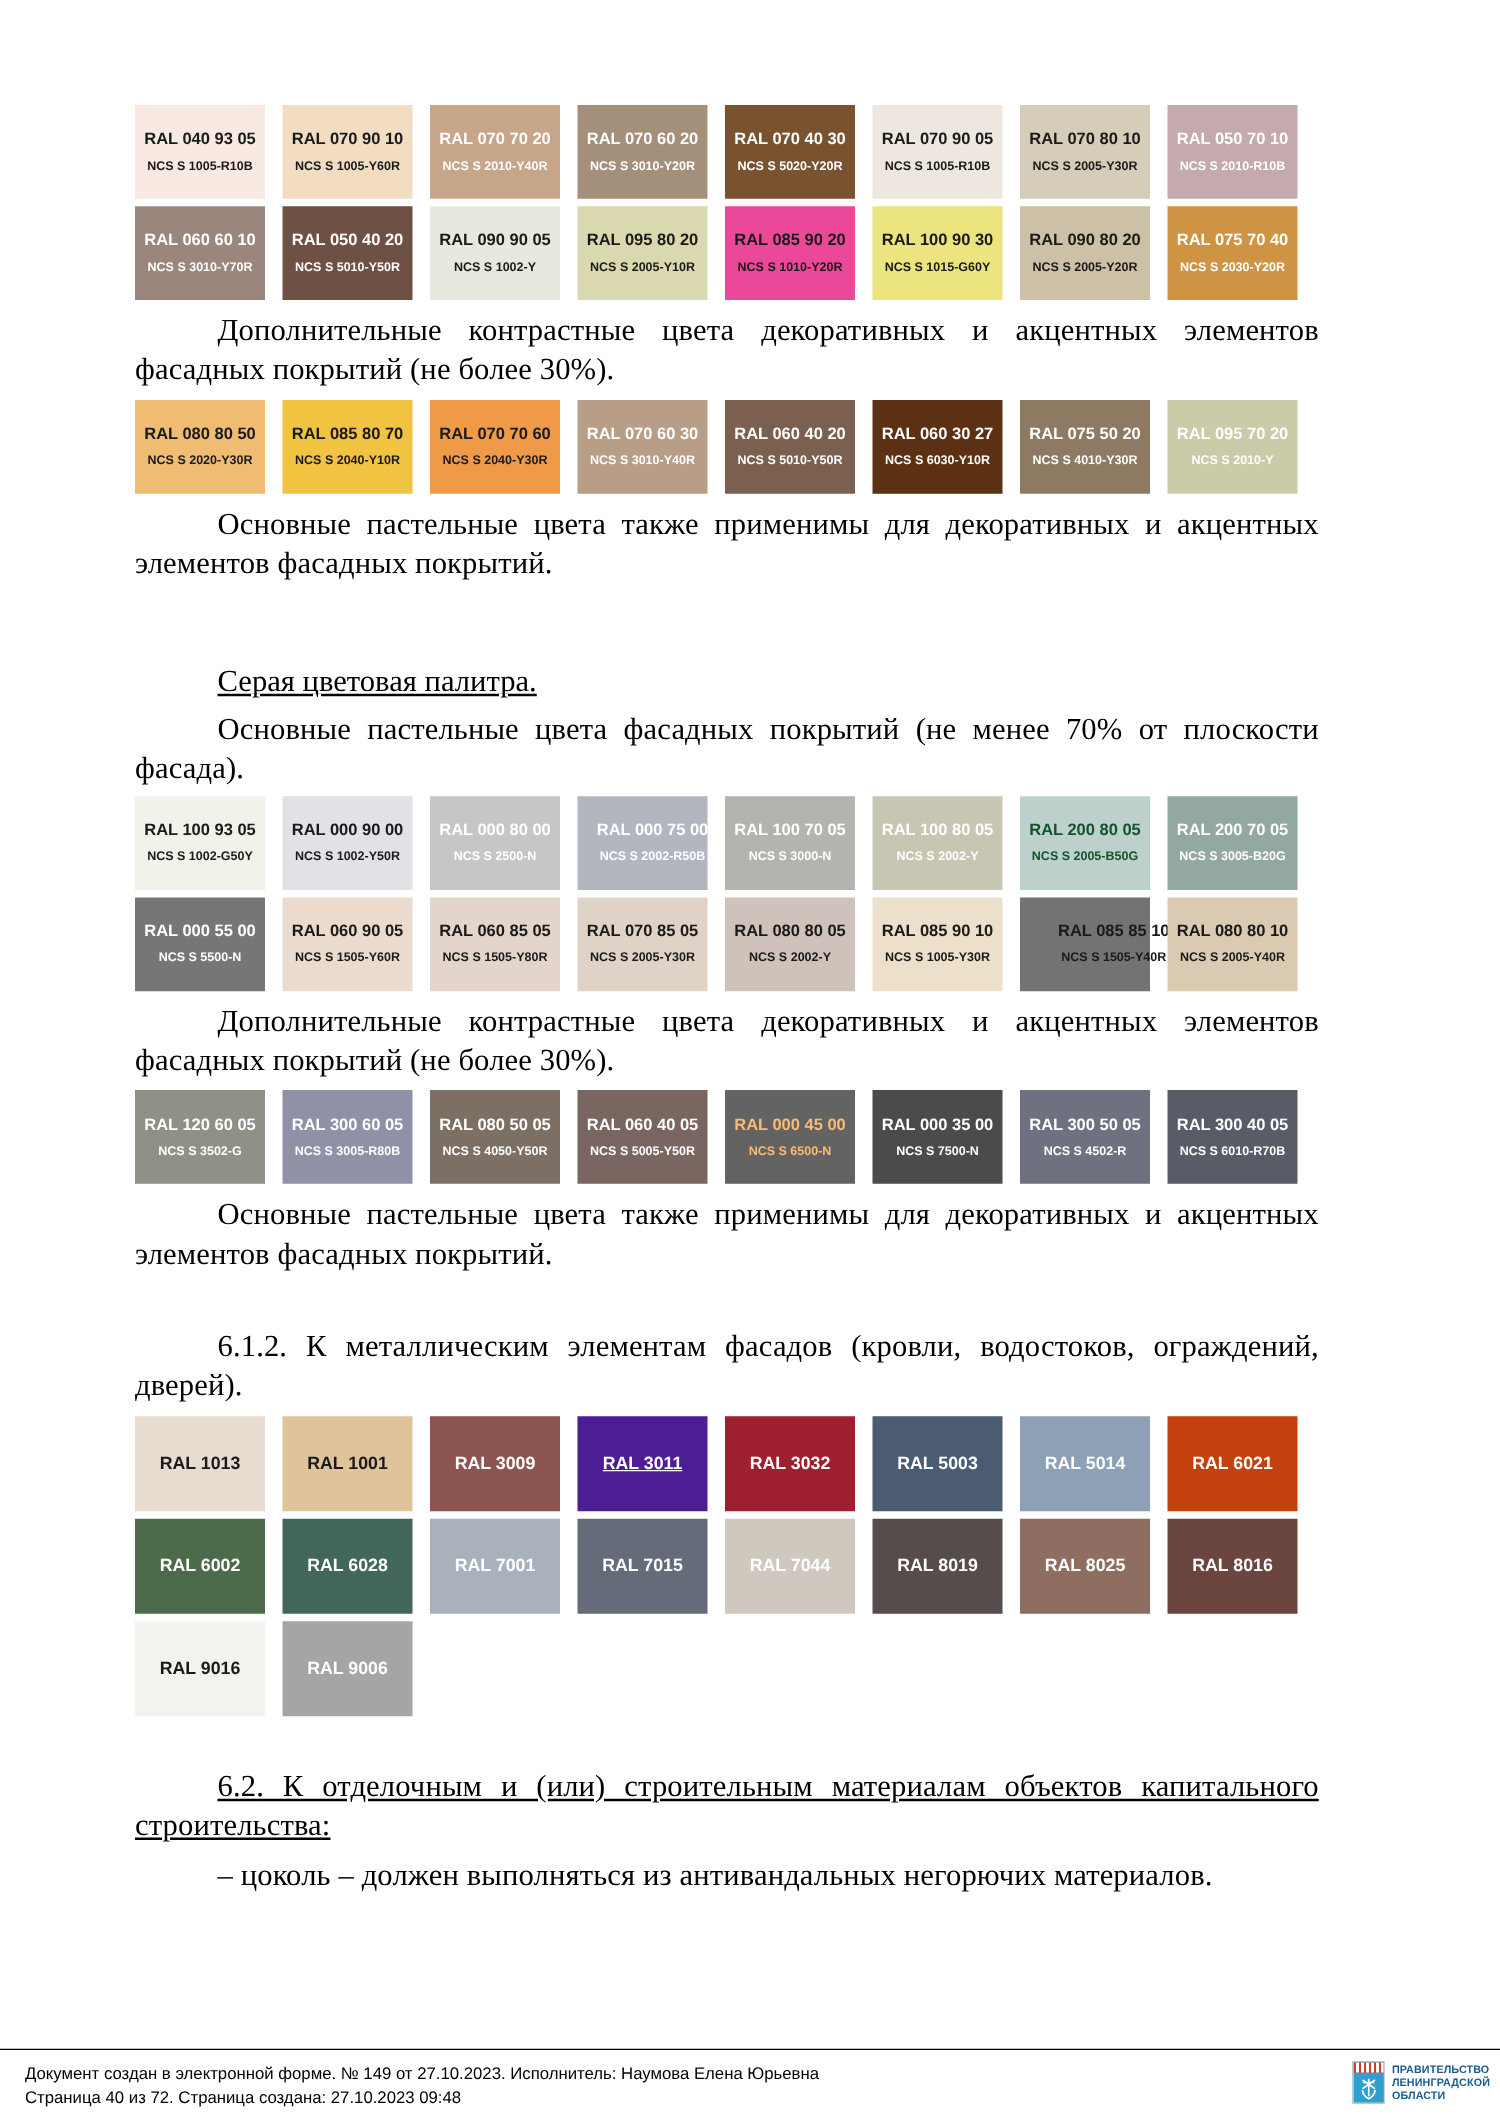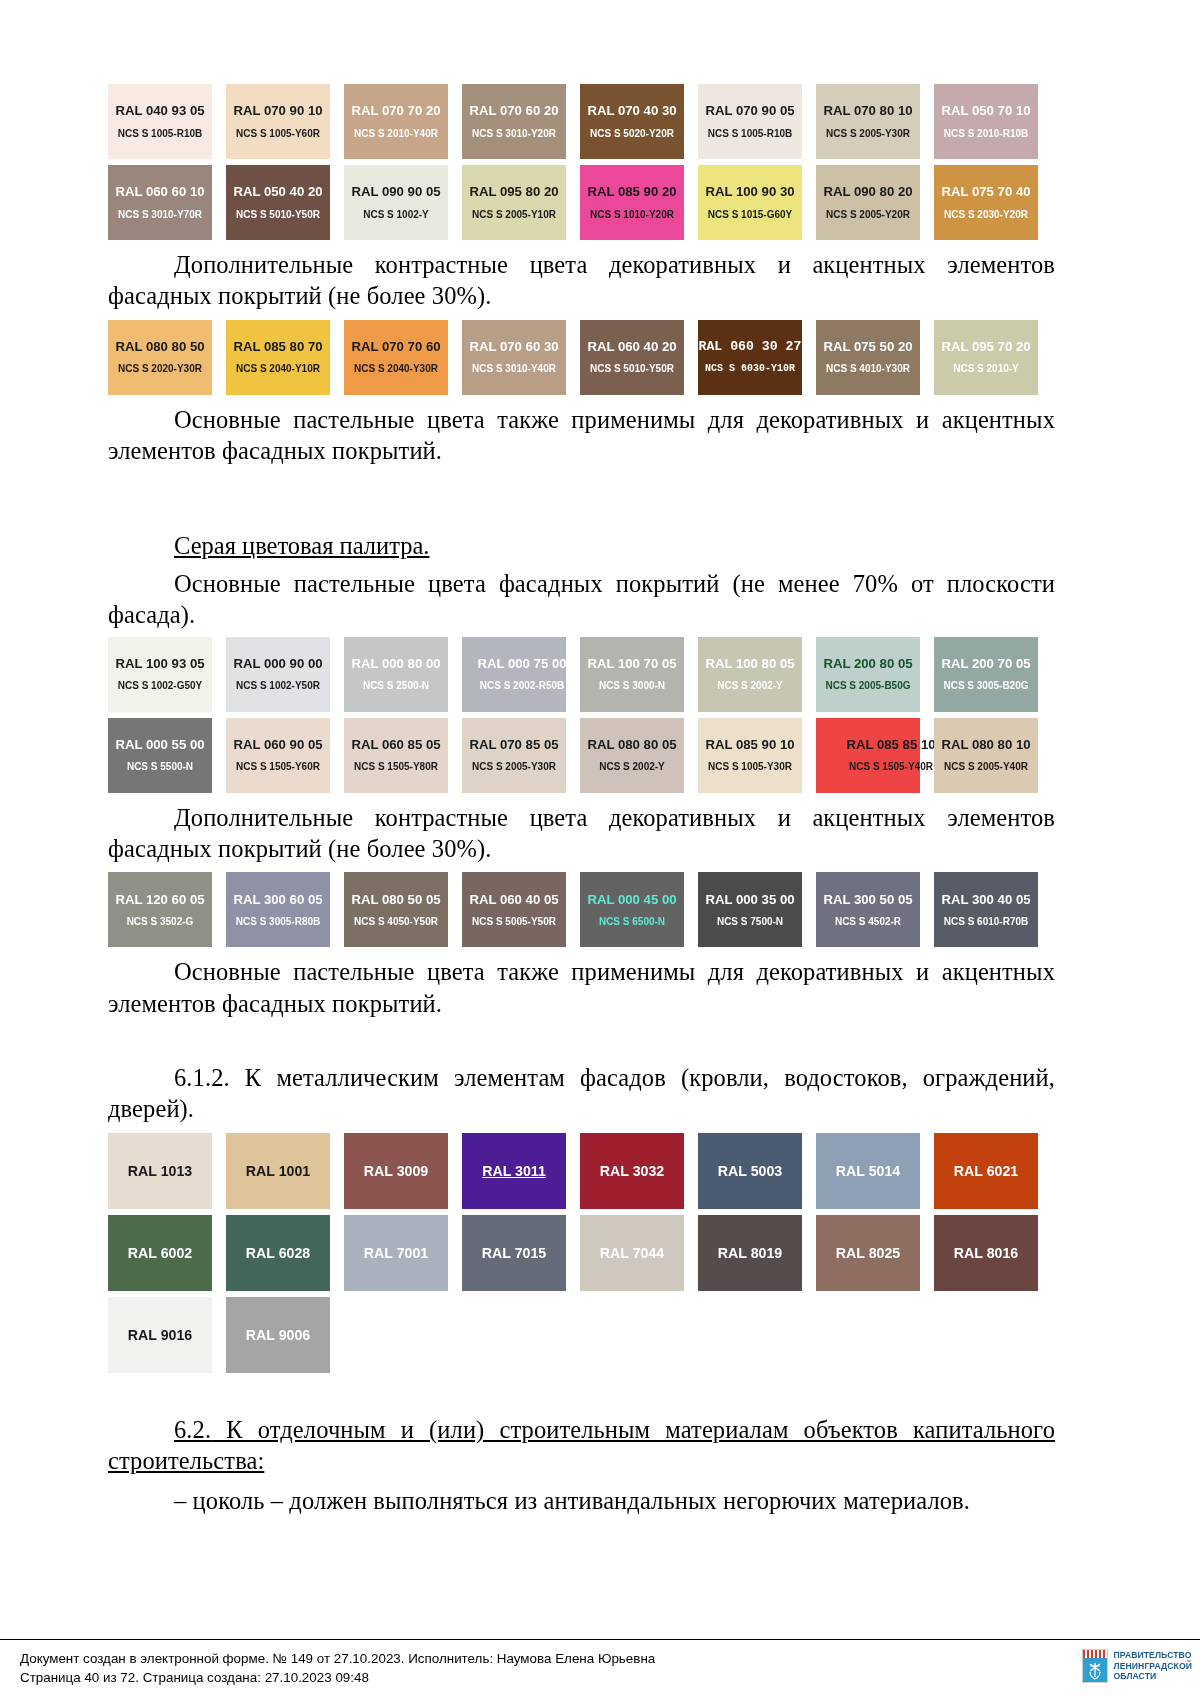--- a/index.html
+++ b/index.html
@@ -247,21 +247,21 @@
           <div class="ncs">NCS S 2040-Y30R</div>
         </div>
         <div class="swatch" style="background: rgb(184, 158, 135); color: rgb(255, 255, 255);">
           <div class="ral">RAL 070 60 30</div>
           <div class="ncs">NCS S 3010-Y40R</div>
         </div>
         <div class="swatch" style="background: rgb(124, 96, 79); color: rgb(255, 255, 255);">
           <div class="ral">RAL 060 40 20</div>
           <div class="ncs">NCS S 5010-Y50R</div>
         </div>
-        <div class="swatch" style="background: rgb(92, 49, 19); color: rgb(255, 255, 255); font-family: Liberation Mono, monospace;">
+        <div class="swatch" style="background: rgb(92, 49, 19); color: rgb(255, 255, 255);">
           <div class="ral">RAL 060 30 27</div>
           <div class="ncs">NCS S 6030-Y10R</div>
         </div>
         <div class="swatch" style="background: rgb(142, 122, 98); color: rgb(255, 255, 255);">
           <div class="ral">RAL 075 50 20</div>
           <div class="ncs">NCS S 4010-Y30R</div>
         </div>
         <div class="swatch" style="background: rgb(203, 203, 170); color: rgb(255, 255, 255);">
           <div class="ral">RAL 095 70 20</div>
           <div class="ncs">NCS S 2010-Y</div>
@@ -328,21 +328,21 @@
           <div class="ncs">NCS S 2005-Y30R</div>
         </div>
         <div class="swatch" style="background: rgb(206, 194, 187); color: rgb(26, 26, 26);">
           <div class="ral">RAL 080 80 05</div>
           <div class="ncs">NCS S 2002-Y</div>
         </div>
         <div class="swatch" style="background: rgb(236, 224, 203); color: rgb(26, 26, 26);">
           <div class="ral">RAL 085 90 10</div>
           <div class="ncs">NCS S 1005-Y30R</div>
         </div>
-        <div class="swatch" style="background: #ef4444; color: rgb(26, 26, 26); padding-left: 46px;">
+        <div class="swatch" style="background: #737373; color: rgb(26, 26, 26); padding-left: 46px;">
           <div class="ral">RAL 085 85 10</div>
           <div class="ncs">NCS S 1505-Y40R</div>
         </div>
         <div class="swatch" style="background: rgb(219, 202, 178); color: rgb(26, 26, 26);">
           <div class="ral">RAL 080 80 10</div>
           <div class="ncs">NCS S 2005-Y40R</div>
         </div>
       </div>
 
     <p class="para">Дополнительные контрастные цвета декоративных и акцентных элементов фасадных покрытий (не более 30%).</p>
@@ -357,21 +357,21 @@
           <div class="ncs">NCS S 3005-R80B</div>
         </div>
         <div class="swatch" style="background: rgb(124, 112, 100); color: rgb(255, 255, 255);">
           <div class="ral">RAL 080 50 05</div>
           <div class="ncs">NCS S 4050-Y50R</div>
         </div>
         <div class="swatch" style="background: rgb(122, 102, 96); color: rgb(255, 255, 255);">
           <div class="ral">RAL 060 40 05</div>
           <div class="ncs">NCS S 5005-Y50R</div>
         </div>
-        <div class="swatch" style="background: rgb(99, 99, 99); color: #5eead4;">
+        <div class="swatch" style="background: rgb(99, 99, 99); color: #fdba74;">
           <div class="ral">RAL 000 45 00</div>
           <div class="ncs">NCS S 6500-N</div>
         </div>
         <div class="swatch" style="background: rgb(75, 75, 75); color: rgb(255, 255, 255);">
           <div class="ral">RAL 000 35 00</div>
           <div class="ncs">NCS S 7500-N</div>
         </div>
         <div class="swatch" style="background: rgb(111, 112, 128); color: rgb(255, 255, 255);">
           <div class="ral">RAL 300 50 05</div>
           <div class="ncs">NCS S 4502-R</div>

